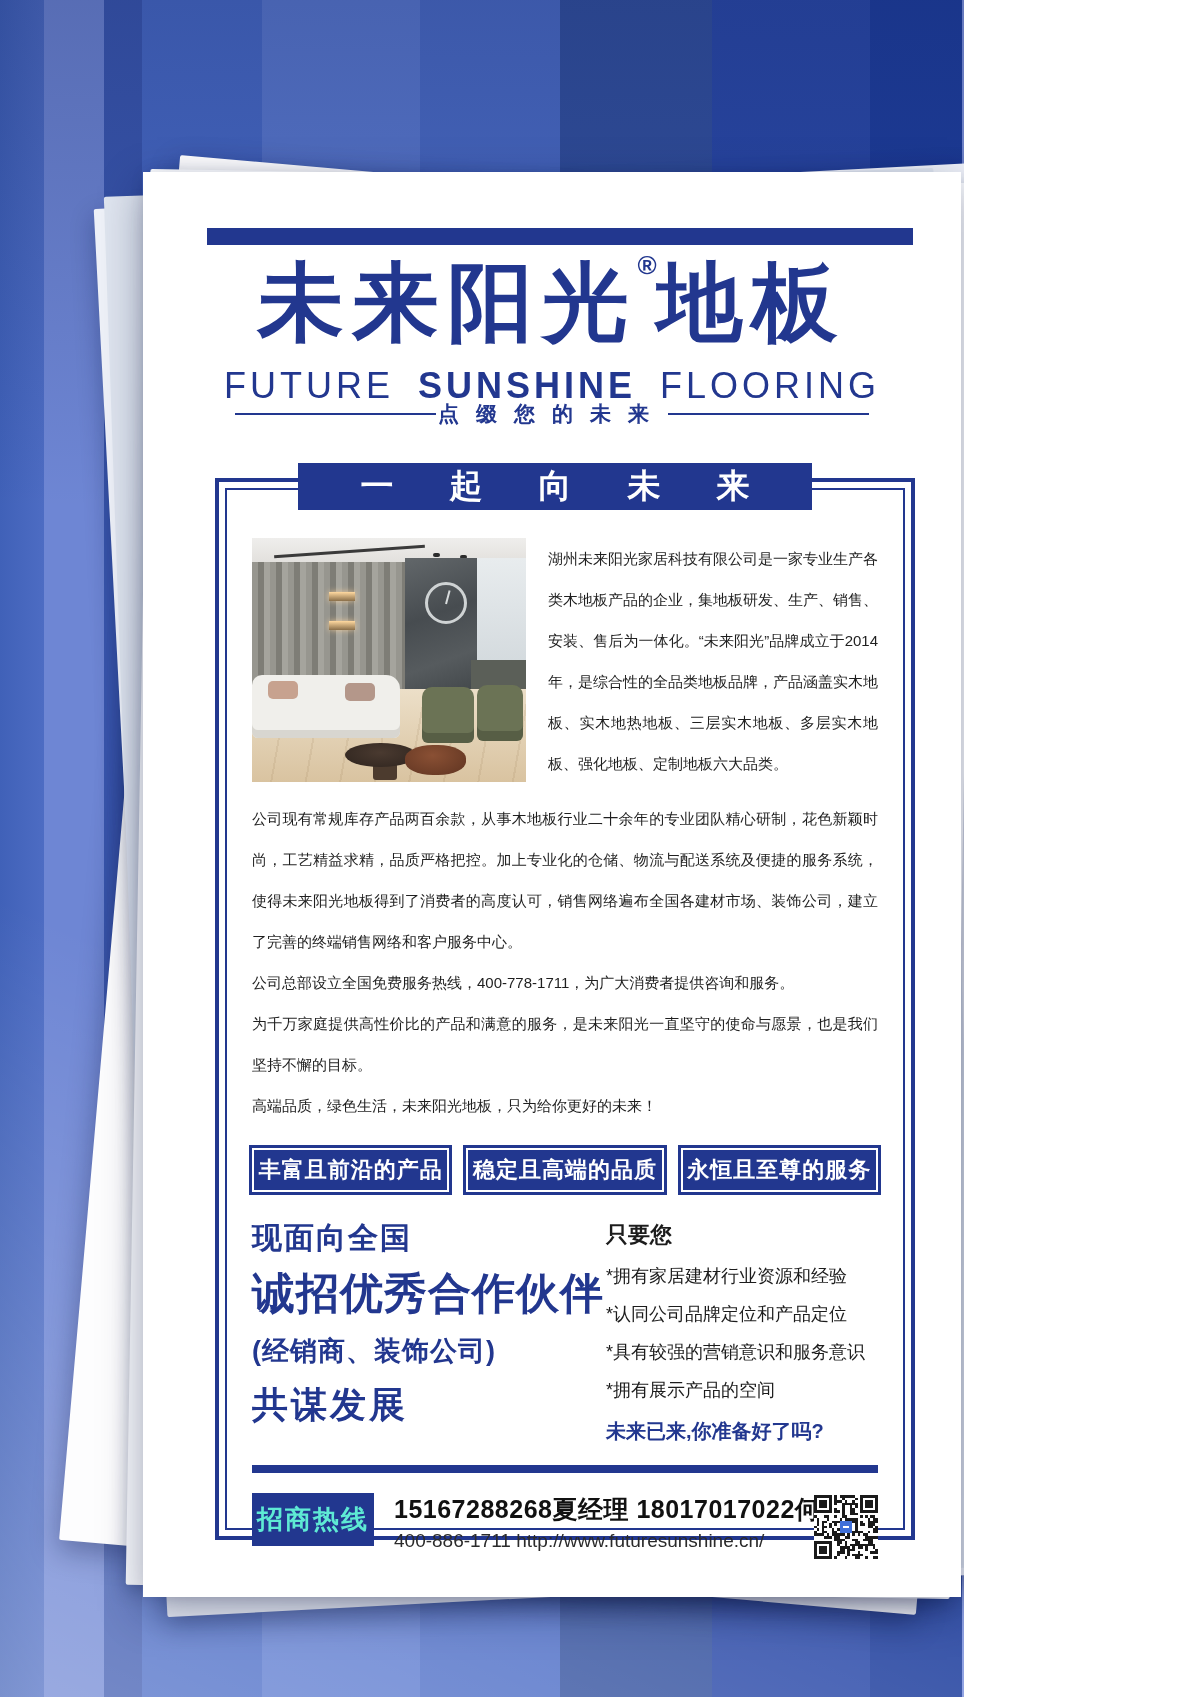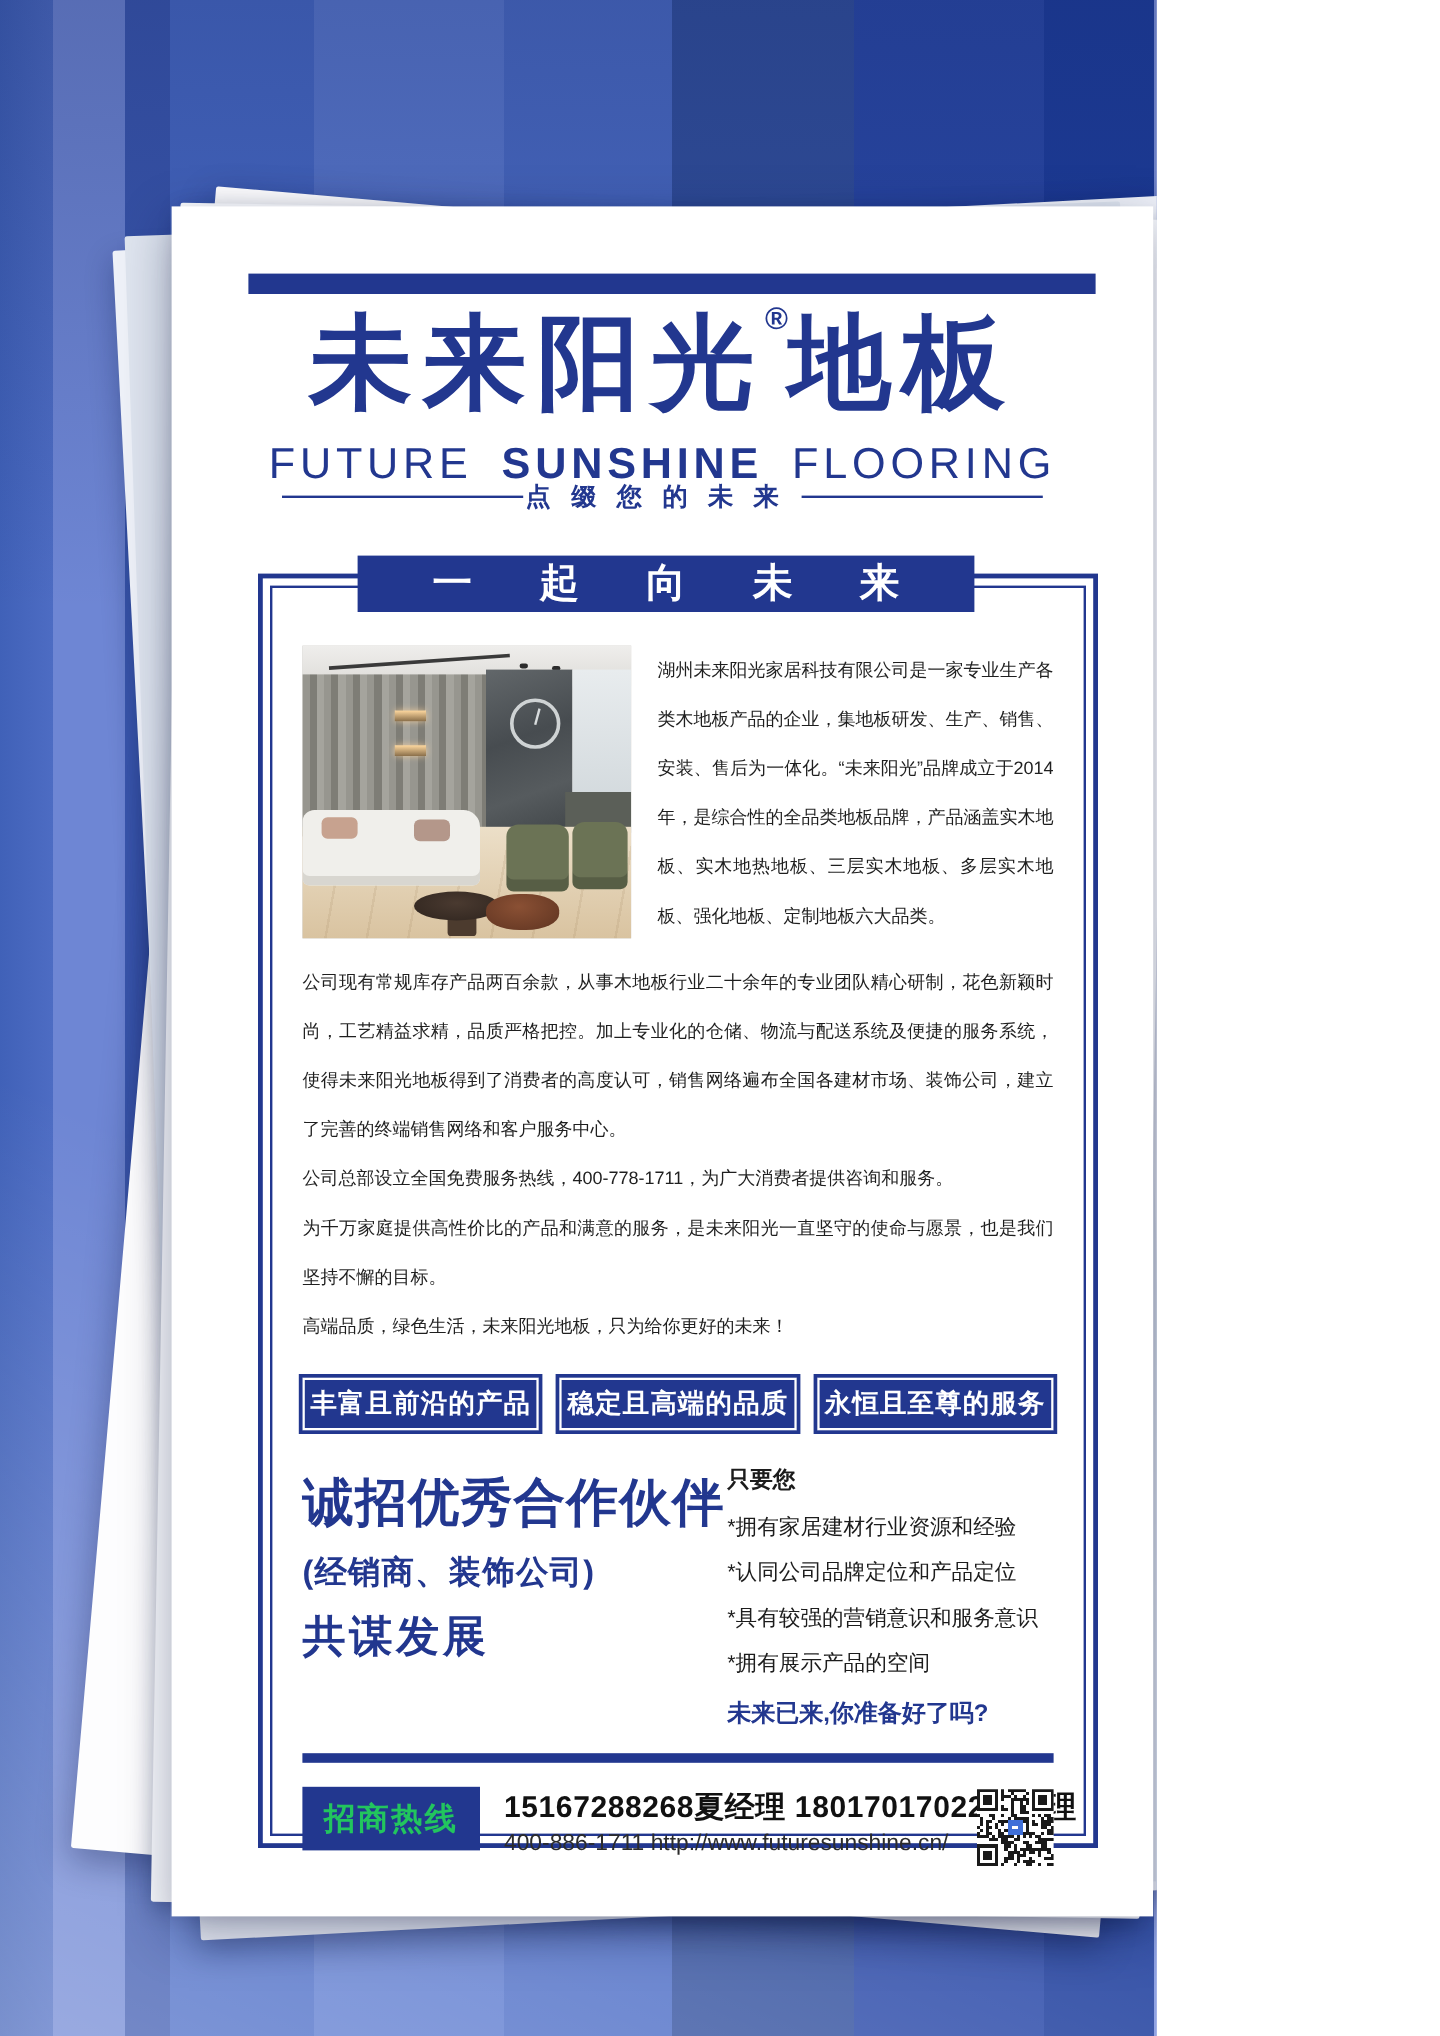--- a/index.html
+++ b/index.html
@@ -118,29 +118,29 @@
     letter-spacing:1px;white-space:nowrap;
   }
   
   .recruit-row{margin-top:26px;display:flex;}
   .recruit-left{flex:1;color:var(--navy);}
   .r1{font-size:30px;font-weight:800;letter-spacing:2px;}
   .r2{font-size:43px;font-weight:900;letter-spacing:1px;margin-top:6px;white-space:nowrap;}
   .r3{font-size:27px;font-weight:800;margin-top:10px;letter-spacing:1px;}
   .r4{font-size:36px;font-weight:900;margin-top:12px;letter-spacing:3px;}
   .recruit-right{width:272px;flex:none;padding-top:2px;}
-  .req-title{font-size:19px;font-weight:600;color:#1c1c1c;}
+  .req-title{font-size:22px;font-weight:600;color:#1c1c1c;}
   .req-item{font-size:18px;color:#1c1c1c;margin-top:14px;white-space:nowrap;}
   .req-cta{font-size:20px;font-weight:800;color:var(--navy);margin-top:16px;white-space:nowrap;}
   
   .divider{margin-top:20px;height:8px;background:var(--navy);}
   .footer-row{margin-top:20px;display:flex;align-items:flex-start;gap:20px;}
   .hotline-box{
-    flex:none;background:var(--navy);color:#22c55e;font-size:26px;font-weight:800;
-    padding:9px 18px;letter-spacing:2px;white-space:nowrap;
+    flex:none;background:var(--navy);color:#5eead4;font-size:26px;font-weight:800;
+    padding:9px 5px;letter-spacing:2px;white-space:nowrap;
   }
   .contact-col{flex:1;min-width:0;}
   .phones{font-size:25px;font-weight:700;color:#111;white-space:nowrap;letter-spacing:0.5px;}
   .service-line{font-size:19px;color:#2b2b2b;margin-top:4px;white-space:nowrap;}
   .qr{flex:none;width:64px;height:64px;margin-top:2px;}
   .qr svg{width:100%;height:100%;}
 </style>
 </head>
 <body>
 
@@ -211,20 +211,21 @@
         </div>
 
         <div class="pills-row">
           <div class="pill">丰富且前沿的产品</div>
           <div class="pill">稳定且高端的品质</div>
           <div class="pill">永恒且至尊的服务</div>
         </div>
 
         <div class="recruit-row">
           <div class="recruit-left">
+            <div class="r1">现面向全国</div>
             <div class="r2">诚招优秀合作伙伴</div>
             <div class="r3">(经销商、装饰公司)</div>
             <div class="r4">共谋发展</div>
           </div>
           <div class="recruit-right">
             <div class="req-title">只要您</div>
             <div class="req-item">*拥有家居建材行业资源和经验</div>
             <div class="req-item">*认同公司品牌定位和产品定位</div>
             <div class="req-item">*具有较强的营销意识和服务意识</div>
             <div class="req-item">*拥有展示产品的空间</div>

